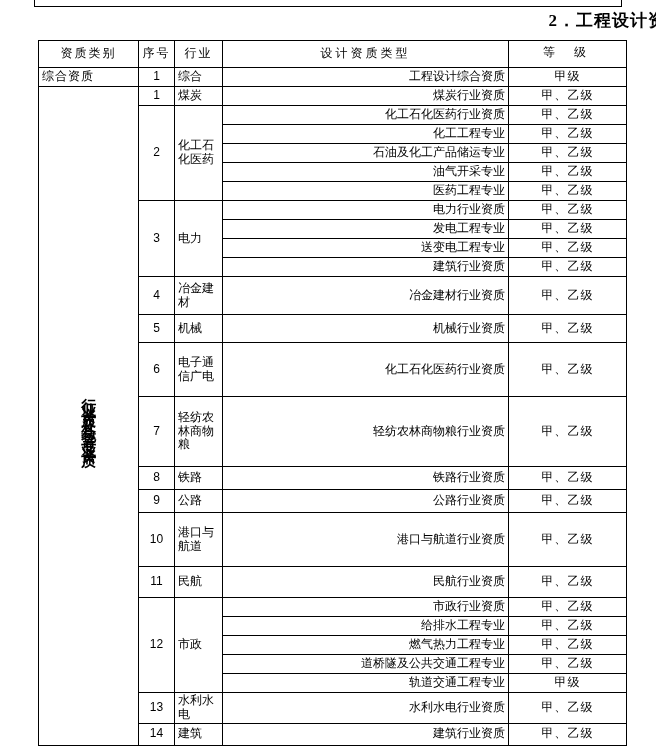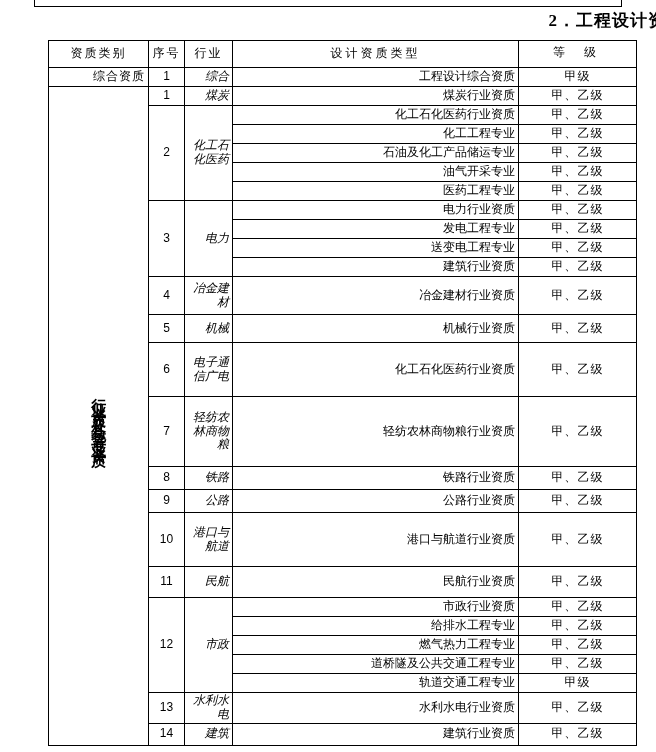--- a/index.html
+++ b/index.html
@@ -39,21 +39,21 @@
     width: 656px;
     text-align: right;
     font-size: 17px;
     font-weight: bold;
     letter-spacing: 1px;
     font-family: "Liberation Serif", "DejaVu Serif", serif;
     padding-left: 12px;
   }
   table.main {
     position: absolute;
-    left: 48px;
+    left: 38px;
     top: 40px;
     width: 588px;
     border-collapse: collapse;
     table-layout: fixed;
   }
   table.main td, table.main th {
     border: 1px solid #000000;
     padding: 1px 3px;
     font-size: 12px;
     font-weight: normal;
@@ -75,21 +75,21 @@
     height: 24px;
     letter-spacing: 2px;
   }
   thead th.type-head { letter-spacing: 3px; margin-top: 40px; }
   thead th.level-head { letter-spacing: 6px; font-family: Liberation Mono, monospace; }
 
   td.center { text-align: center; }
   td.left { text-align: right; padding-left: 6px; }
 
   td.cat-compr {
-    text-align: right;
+    text-align: left;
     font-size: 14px;
     font-weight: bold;
     letter-spacing: 1px;
   }
   td.cat-vert {
     text-align: center;
     font-size: 14px;
     font-weight: bold;
     padding: 2px;
   }
@@ -97,24 +97,23 @@
     writing-mode: vertical-rl;
     text-orientation: upright;
     margin: 0 auto;
     letter-spacing: 5px;
     line-height: 1.9;
     font-family: "Liberation Serif", "DejaVu Serif", serif;
     font-weight: bold;
     font-size: 15px;
   }
   td.ind {
-    text-align: right;
+    text-align: left;
     font-size: 12px;
     line-height: 1.15;
-    font-style: italic;
   }
   td.lvl {
     text-align: center;
     font-size: 12px;
     letter-spacing: 1px;
     margin-top: 20px;
   }
   .row-h { height: 19px; }
 </style>
 </head>

